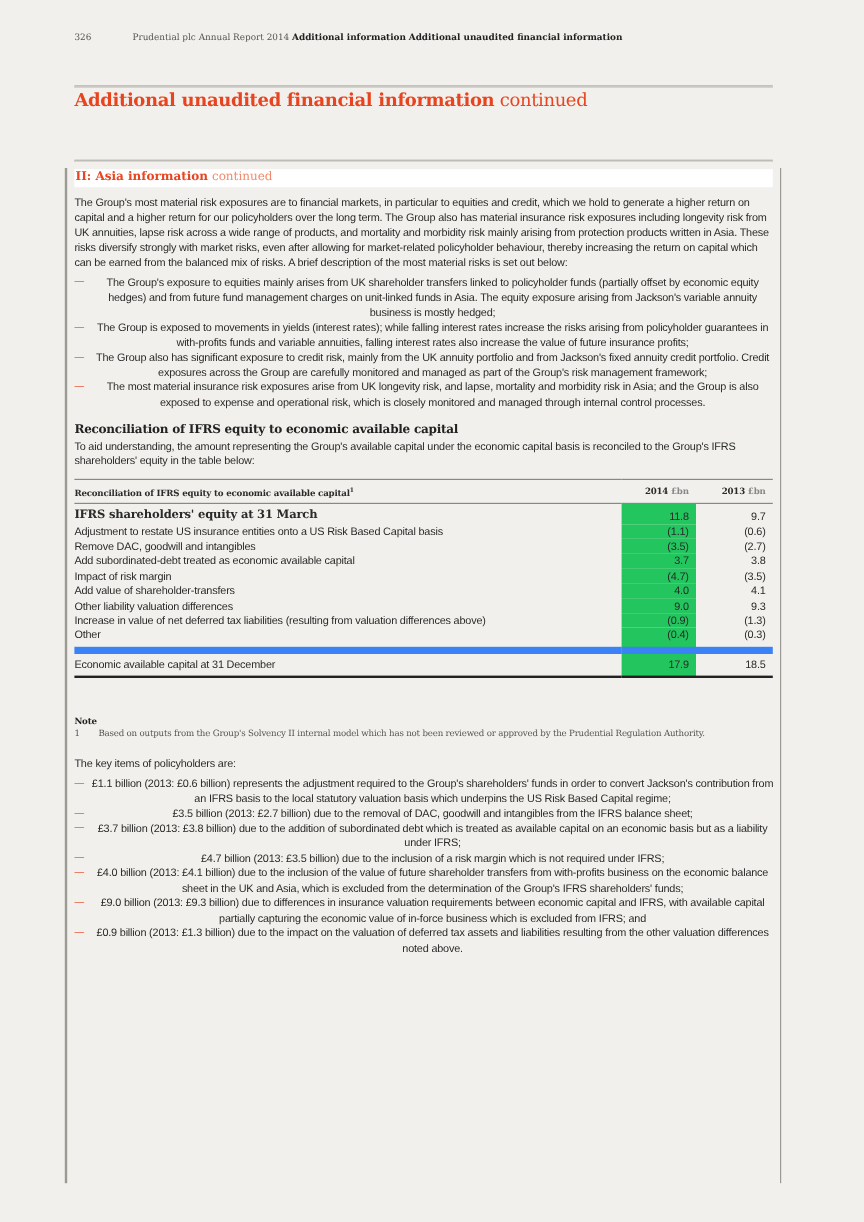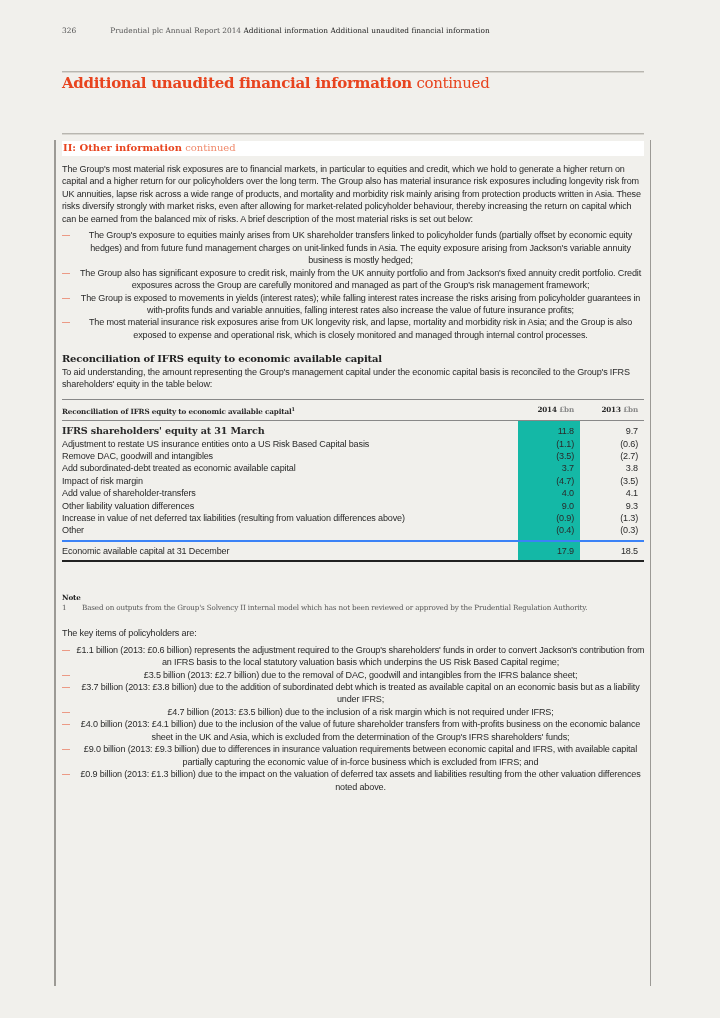--- a/index.html
+++ b/index.html
@@ -3,21 +3,21 @@
 <meta charset="utf-8">
 <style>
   html, body { margin: 0; padding: 0; }
   body {
     width: 720px; height: 1018px; background: #f1f0ec; position: relative;
     font-family: "Liberation Sans", sans-serif; color: #2a2a2a; overflow: hidden;
   }
   .serif { font-family: "DejaVu Serif", "Liberation Serif", serif; }
   .running-head { position: absolute; top: 26px; left: 62px; font-size: 7.4px; color: #555; white-space: nowrap; }
   .running-head .pg { display: inline-block; width: 46px; }
-  .running-head b { color: #222; font-weight: normal; text-align: right; }
+  .running-head b { color: #222; font-weight: bold; text-align: right; }
   .rule-top { position: absolute; left: 62px; width: 582px; top: 71px; height: 1px; background: #b8b6b0; border-bottom: 1px solid #d8d6d0; }
   .page-title { position: absolute; top: 74px; left: 62px; font-size: 15px; white-space: nowrap; letter-spacing: -0.3px; }
   .page-title .main { color: #e8441f; font-weight: bold; }
   .page-title .cont { color: #e8441f; font-weight: normal; }
   .rule-mid { position: absolute; left: 62px; width: 582px; top: 133px; height: 1px; background: #b8b6b0; border-bottom: 1px solid #d8d6d0; }
   .vbar-left { position: absolute; left: 54px; top: 140px; width: 2px; height: 846px; background: #9c9a95; }
   .vbar-right { position: absolute; left: 650px; top: 140px; width: 1px; height: 846px; background: #9c9a95; }
   .section-band { position: absolute; left: 62px; top: 141px; width: 582px; height: 15px; background: #ffffff; }
   .section-title { position: absolute; left: 63px; top: 142px; font-size: 10px; white-space: nowrap; }
   .section-title .main { color: #e8441f; font-weight: bold; }
@@ -28,25 +28,25 @@
   ul.dash li { position: relative; padding-left: 13px; text-align: center; }
   ul.dash li::before { content: "—"; position: absolute; left: 0; color: #e8441f; font-size: 8px; }
   .subhead { margin: 12px 0 0 0; font-size: 10px; font-weight: bold; color: #222; letter-spacing: -0.2px; }
   .table-wrap { position: relative; margin-top: 8px; }
   table.recon { width: 582px; border-collapse: collapse; font-size: 9.05px; }
   table.recon th { font-size: 7.2px; font-weight: bold; text-align: left; padding: 4px 0 3px 0; border-top: 1px solid #888; border-bottom: 1px solid #888; line-height: 10px; }
   table.recon th.num { text-align: right; padding-right: 6px; }
   table.recon th .unit { font-weight: bold; color: #888; }
   table.recon td { padding: 0; line-height: 12.4px; }
   table.recon td.num { text-align: right; width: 56px; padding-right: 6px; }
-  table.recon td.c2014 { background: #14b8a6; }
+  table.recon td.c2014 { background: #22c55e; }
   table.recon td.c2013 { width: 58px; }
   table.recon tr.first td { padding-top: 4px; }
   table.recon tr.first td.label { font-weight: bold; font-size: 9.6px; }
-  table.recon tr.total td { border-top: 2px solid #3b82f6; border-bottom: 2px solid #222; padding: 3px 0 3px 0; }
+  table.recon tr.total td { border-top: 6px solid #3b82f6; border-bottom: 2px solid #222; padding: 3px 0 3px 0; }
   table.recon tr.total td.num { padding-right: 6px; }
   table.recon tr.last-item td { padding-bottom: 3px; }
   .note { margin-top: 31px; font-size: 7.2px; line-height: 10px; color: #555; }
   .note .nh { font-weight: bold; color: #222; }
   .note .nn { display: inline-block; width: 20px; }
   .key-intro { margin-top: 14px; }
   sup { font-size: 5px; vertical-align: super; }
 </style>
 </head>
 <body>
@@ -64,36 +64,36 @@
   <span class="main">Additional unaudited financial information</span>
   <span class="cont">continued</span>
 </div>
 
 <div class="rule-mid"></div>
 <div class="vbar-left"></div>
 <div class="vbar-right"></div>
 <div class="section-band"></div>
 
 <div class="section-title serif">
-  <span class="main">II: Other information</span>
+  <span class="main">II: Asia information</span>
   <span class="cont">continued</span>
 </div>
 
 <div class="content">
   <p class="para">The Group's most material risk exposures are to financial markets, in particular to equities and credit, which we hold to generate a higher return on capital and a higher return for our policyholders over the long term. The Group also has material insurance risk exposures including longevity risk from UK annuities, lapse risk across a wide range of products, and mortality and morbidity risk mainly arising from protection products written in Asia. These risks diversify strongly with market risks, even after allowing for market-related policyholder behaviour, thereby increasing the return on capital which can be earned from the balanced mix of risks. A brief description of the most material risks is set out below:</p>
 
   <ul class="dash">
     <li>The Group's exposure to equities mainly arises from UK shareholder transfers linked to policyholder funds (partially offset by economic equity hedges) and from future fund management charges on unit-linked funds in Asia. The equity exposure arising from Jackson's variable annuity business is mostly hedged;</li>
+    <li>The Group is exposed to movements in yields (interest rates); while falling interest rates increase the risks arising from policyholder guarantees in with-profits funds and variable annuities, falling interest rates also increase the value of future insurance profits;</li>
     <li>The Group also has significant exposure to credit risk, mainly from the UK annuity portfolio and from Jackson's fixed annuity credit portfolio. Credit exposures across the Group are carefully monitored and managed as part of the Group's risk management framework;</li>
-    <li>The Group is exposed to movements in yields (interest rates); while falling interest rates increase the risks arising from policyholder guarantees in with-profits funds and variable annuities, falling interest rates also increase the value of future insurance profits;</li>
     <li>The most material insurance risk exposures arise from UK longevity risk, and lapse, mortality and morbidity risk in Asia; and the Group is also exposed to expense and operational risk, which is closely monitored and managed through internal control processes.</li>
   </ul>
 
   <p class="subhead serif">Reconciliation of IFRS equity to economic available capital</p>
-  <p class="para">To aid understanding, the amount representing the Group's management capital under the economic capital basis is reconciled to the Group's IFRS shareholders' equity in the table below:</p>
+  <p class="para">To aid understanding, the amount representing the Group's available capital under the economic capital basis is reconciled to the Group's IFRS shareholders' equity in the table below:</p>
 
   <div class="table-wrap">
     <table class="recon">
       <thead>
         <tr>
           <th class="serif"><span>Reconciliation of IFRS equity to economic available capital</span><sup>1</sup></th>
           <th class="num serif"><span>2014</span> <span class="unit">£bn</span></th>
           <th class="num serif"><span>2013</span> <span class="unit">£bn</span></th>
         </tr>
       </thead>

